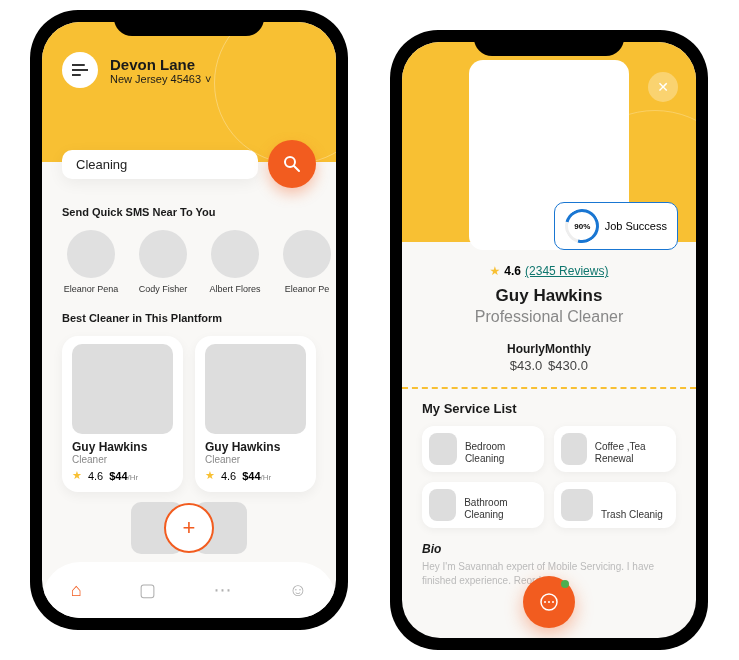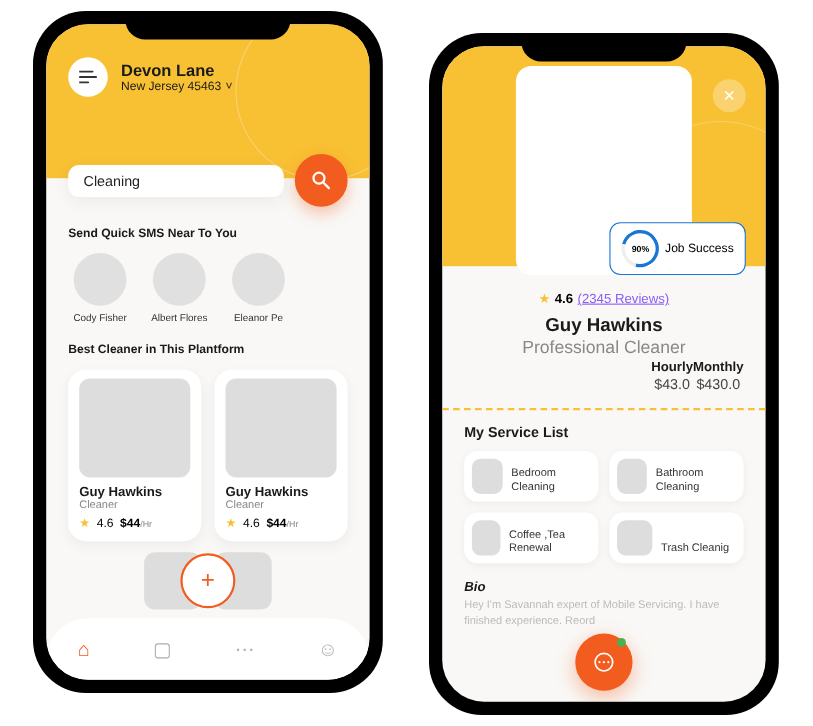--- a/index.html
+++ b/index.html
@@ -265,27 +265,27 @@
   font-size: 8px;
   font-weight: 700;
   transform: rotate(-30deg);
 }
 .success-ring span { transform: rotate(30deg); }
 .profile-body {
   padding: 22px 20px 0;
   text-align: center;
 }
 .rating-line { font-size: 12px; display: flex; align-items: center; justify-content: center; gap: 4px; }
-.reviews { text-decoration: underline; color: #8b5cf6; }
+.reviews { text-decoration: underline; color: #0f766e; }
 .profile-name { font-size: 17px; font-weight: 600; color: #1a1a1a; margin-top: 8px; }
 .profile-role { font-size: 16px; color: #888; margin-top: 2px; }
 .price-row {
   display: flex;
-  justify-content: flex-end;
-  margin-top: 0;
+  justify-content: center;
+  margin-top: 16px;
   padding-bottom: 14px;
 }
 .price-col { display: flex; flex-direction: column; align-items: center; gap: 2px; }
 .price-label { font-size: 12px; font-weight: 600; color: #1a1a1a; }
 .price-val { font-size: 13px; color: #444; }
 .dashed-divider {
   border-top: 2px dashed #f8c033;
   margin: 0 0 12px;
 }
 .section-title-p { font-weight: 700; font-size: 13px; color: #1a1a1a; margin: 4px 20px 10px; }
@@ -368,20 +368,24 @@
         <svg width="18" height="18" viewBox="0 0 18 18">
             <circle cx="7" cy="7" r="5" stroke="#fff" stroke-width="2" fill="none"></circle>
             <path d="M11 11l5 5" stroke="#fff" stroke-width="2" stroke-linecap="round"></path>
           </svg>
       </div>
     </div>
     <div class="section-title">Send Quick SMS Near To You</div>
     <div class="avatars-row">
       <div class="avatar-item">
         <div class="avatar-circle"></div>
+        <div class="avatar-name">Eleanor Pena</div>
+      </div>
+      <div class="avatar-item">
+        <div class="avatar-circle"></div>
         <div class="avatar-name">Cody Fisher</div>
       </div>
       <div class="avatar-item">
         <div class="avatar-circle"></div>
         <div class="avatar-name">Albert Flores</div>
       </div>
       <div class="avatar-item">
         <div class="avatar-circle"></div>
         <div class="avatar-name">Eleanor Pe</div>
       </div>
@@ -456,25 +460,25 @@
     </div>
     <div class="dashed-divider"></div>
     <div class="section-title-p">My Service List</div>
     <div class="services-grid">
       <div class="service-card">
         <div class="service-img"></div>
         <div class="service-name">Bedroom Cleaning</div>
       </div>
       <div class="service-card">
         <div class="service-img"></div>
-        <div class="service-name">Bathroom Cleaning</div>
+        <div class="service-name">Coffee ,Tea Renewal</div>
       </div>
       <div class="service-card">
         <div class="service-img"></div>
-        <div class="service-name">Coffee ,Tea Renewal</div>
+        <div class="service-name">Bathroom Cleaning</div>
       </div>
       <div class="service-card">
         <div class="service-img"></div>
         <div class="service-name">Trash Cleanig</div>
       </div>
     </div>
     <div class="bio-title">Bio</div>
     <div class="bio-text">Hey I'm Savannah expert of Mobile Servicing. I have finished experience. Reord</div>
     <div class="chat-fab">
       <svg width="22" height="22" viewBox="0 0 22 22">

